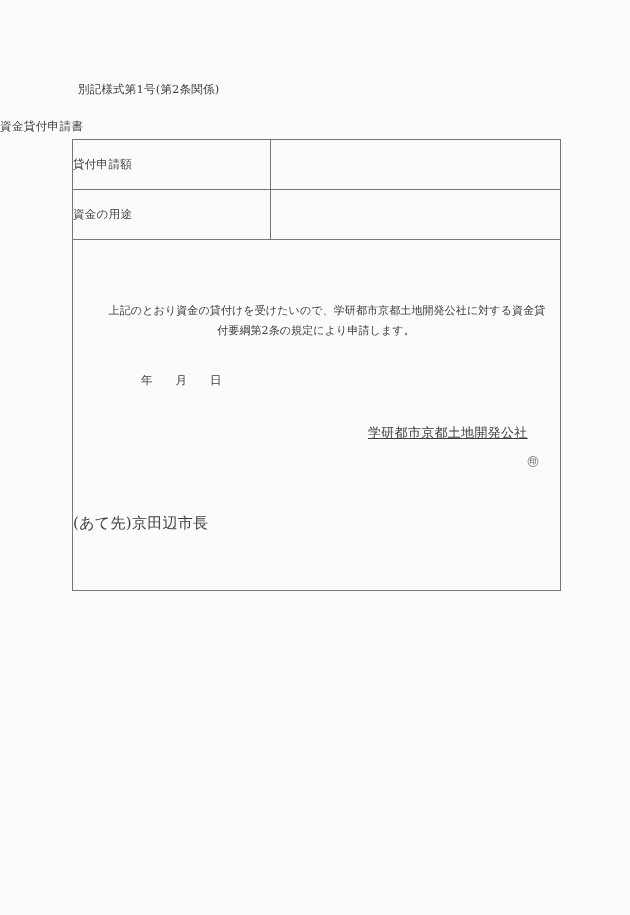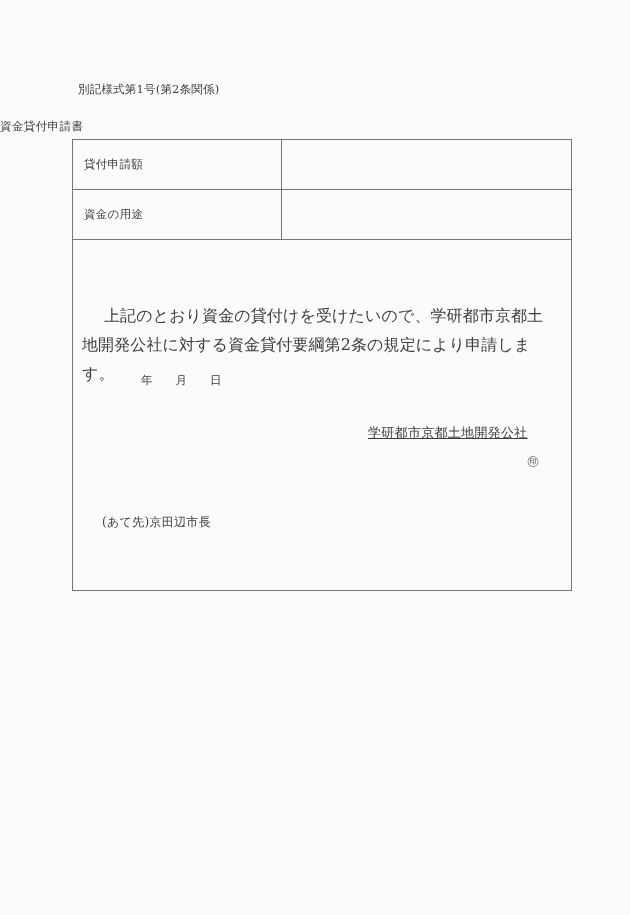--- a/index.html
+++ b/index.html
@@ -54,21 +54,20 @@
     table-layout: fixed;
   }
   .form-table td {
     border: 1px solid #767676;
     padding: 0;
     vertical-align: middle;
   }
   td.label-cell {
     width: 197px;
     height: 49px;
-    padding-left: 11px;
     font-size: 11.5px;
     letter-spacing: 0.3px;
     color: #3c3c3c;
   }
   td.value-cell {
     width: 289px;
     height: 49px;
   }
   td.body-cell {
     height: 350px;
@@ -79,25 +78,26 @@
   .body-inner {
     position: relative;
     width: 100%;
     height: 350px;
   }
   .statement {
     position: absolute;
     left: 9px;
     top: 61px;
     width: 468px;
-    font-size: 16px;
-    line-height: 29px;
+    font-size: 11px;
+    line-height: 20px;
     letter-spacing: 0.1px;
     text-indent: 22px;
     color: #3c3c3c;
+    text-align: center;
   }
   .date-line {
     position: absolute;
     left: 68px;
     top: 133px;
     font-size: 11.5px;
     color: #3c3c3c;
     white-space: pre;
   }
   .signature {
@@ -113,23 +113,23 @@
   .seal-mark {
     position: absolute;
     left: 454px;
     top: 215px;
     font-size: 12px;
     color: #3c3c3c;
     line-height: 1;
   }
   .addressee {
     position: absolute;
-    left: 29px;
+    left: 0;
     top: 274px;
-    font-size: 12px;
+    font-size: 15px;
     letter-spacing: 0.3px;
     color: #3c3c3c;
     white-space: nowrap;
   }
 </style>
 </head>
 <body>
 
 <div class="page">
 

